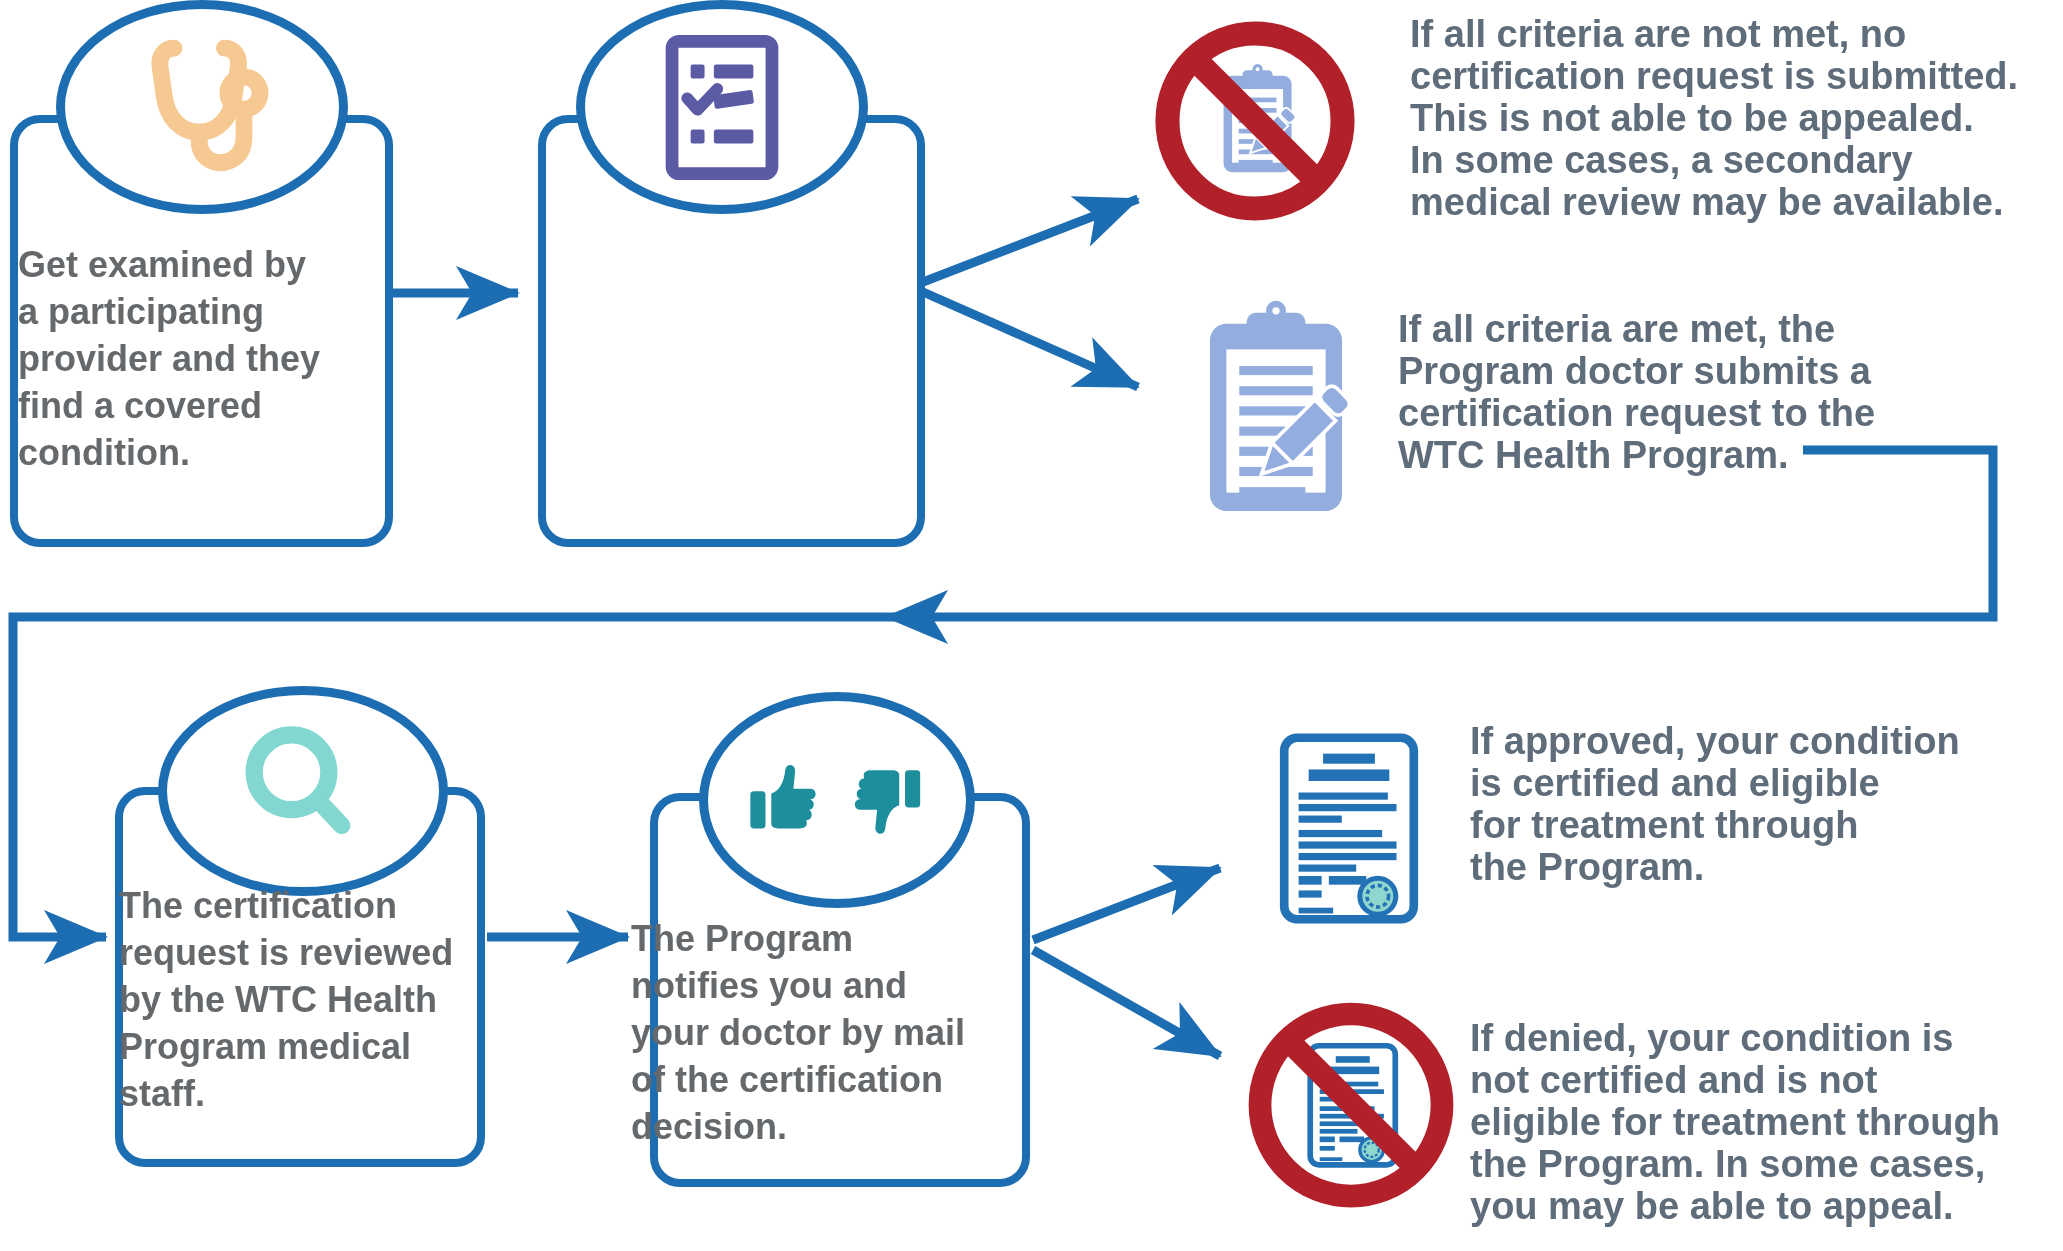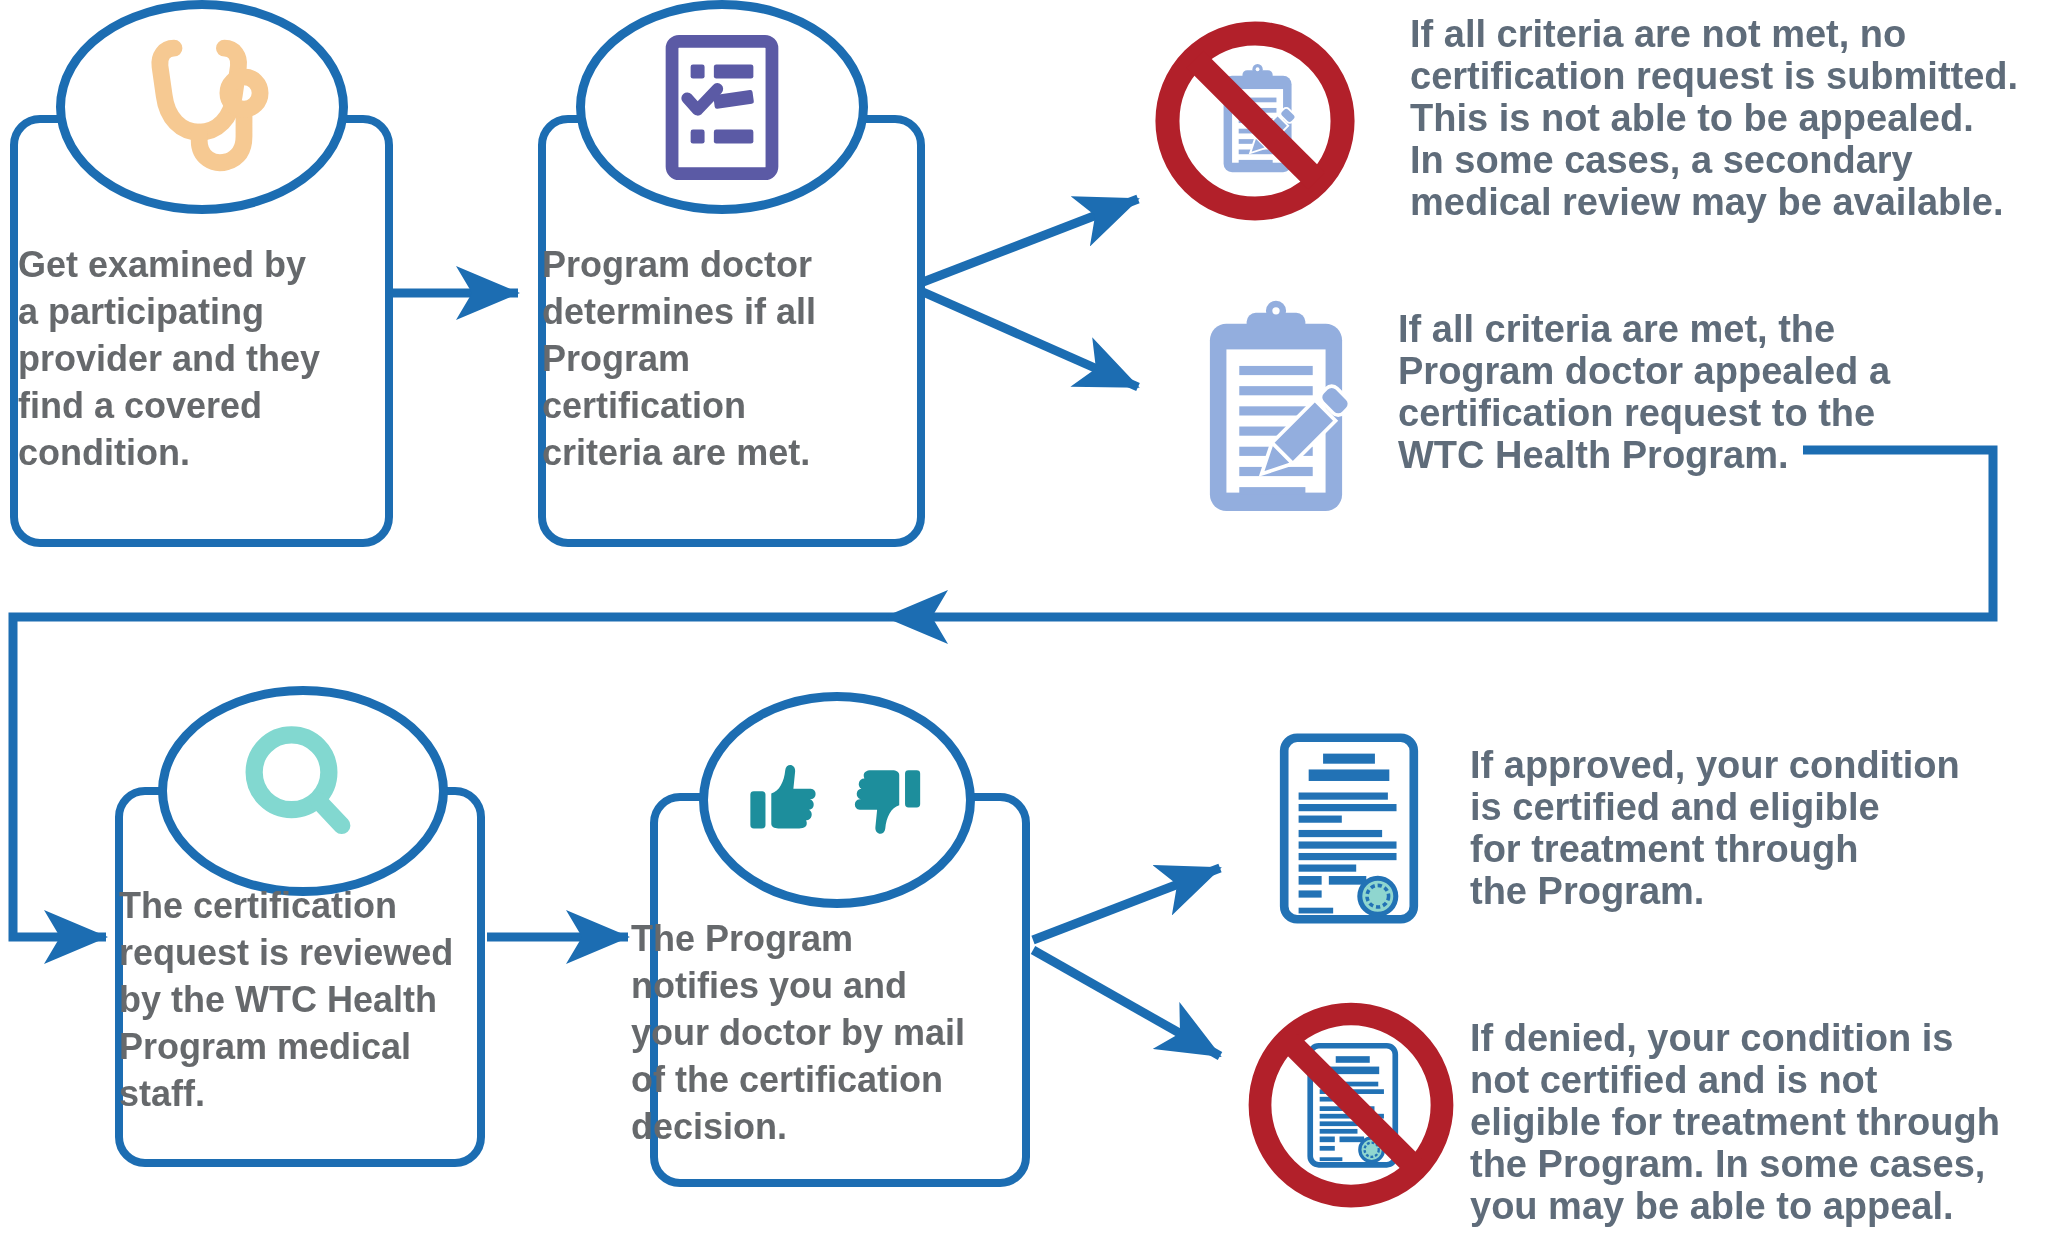--- a/index.html
+++ b/index.html
@@ -53,25 +53,20 @@
   <div class="flowbox" style="left:10px;top:115px;width:383px;height:432px;"></div>
   <div class="flowbox" style="left:538px;top:115px;width:387px;height:432px;"></div>
   <div class="flowbox" style="left:115px;top:787px;width:370px;height:380px;"></div>
   <div class="flowbox" style="left:650px;top:793px;width:380px;height:394px;"></div>
 
   <div class="step-text" style="left:18px;top:241px;width:367px;">Get examined by
 a participating
 provider and they
 find a covered
 condition.</div>
-  <div class="step-text" style="left:542px;top:241px;width:379px;">Program doctor
-determines if all
-Program
-certification
-criteria are met.</div>
   <div class="step-text" style="left:119px;top:882px;width:362px;">The certification
 request is reviewed
 by the WTC Health
 Program medical
 staff.</div>
   <div class="step-text" style="left:631px;top:915px;width:372px;">The Program
 notifies you and
 your doctor by mail
 of the certification
 decision.</div>
@@ -216,24 +211,24 @@
     <circle cx="60" cy="60" r="52" fill="none" stroke="#b2202a" stroke-width="13"></circle>
     <line x1="25" y1="24" x2="96" y2="95" stroke="#b2202a" stroke-width="13"></line>
   </svg>
 
   <div class="outcome-text" style="left:1398px;top:13px;width:660px;margin-left:12px;">If all criteria are not met, no
 certification request is submitted.
 This is not able to be appealed.
 In some cases, a secondary
 medical review may be available.</div>
   <div class="outcome-text" style="left:1398px;top:308px;width:640px;">If all criteria are met, the
-Program doctor appealed a
+Program doctor submits a
 certification request to the
 WTC Health Program.</div>
-  <div class="outcome-text" style="left:1470px;top:744px;width:590px;">If approved, your condition
+  <div class="outcome-text" style="left:1470px;top:720px;width:590px;">If approved, your condition
 is certified and eligible
 for treatment through
 the Program.</div>
   <div class="outcome-text" style="left:1470px;top:1017px;width:593px;">If denied, your condition is
 not certified and is not
 eligible for treatment through
 the Program. In some cases,
 you may be able to appeal.</div>
 
 </div>

